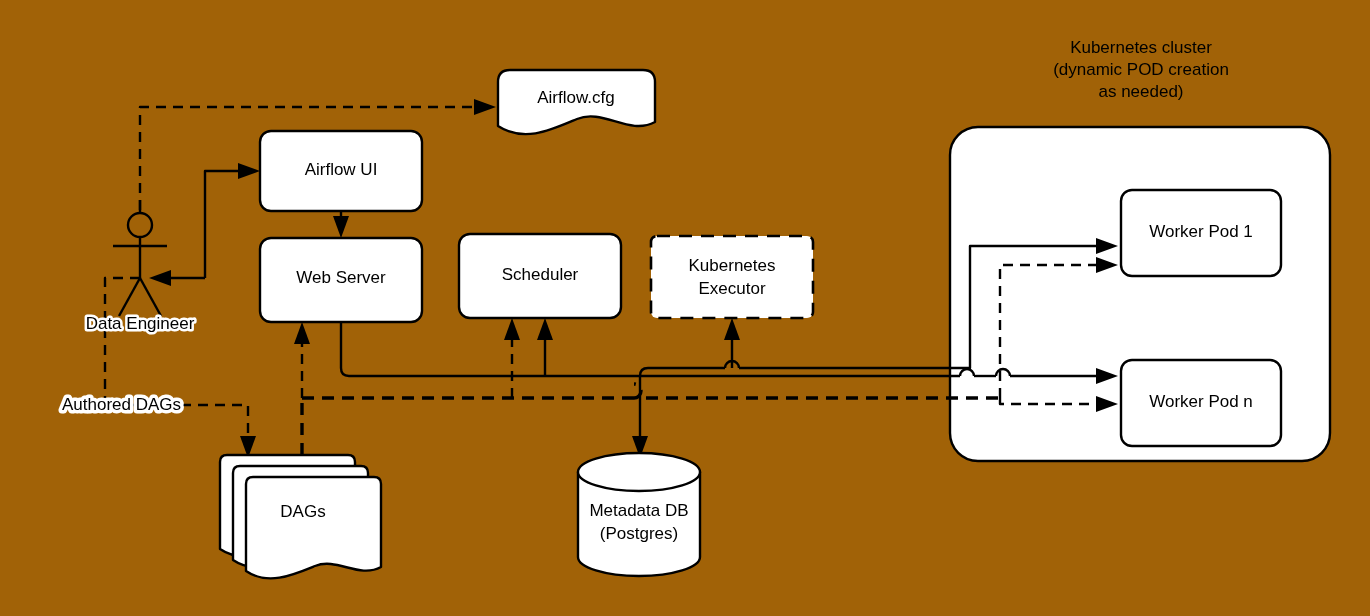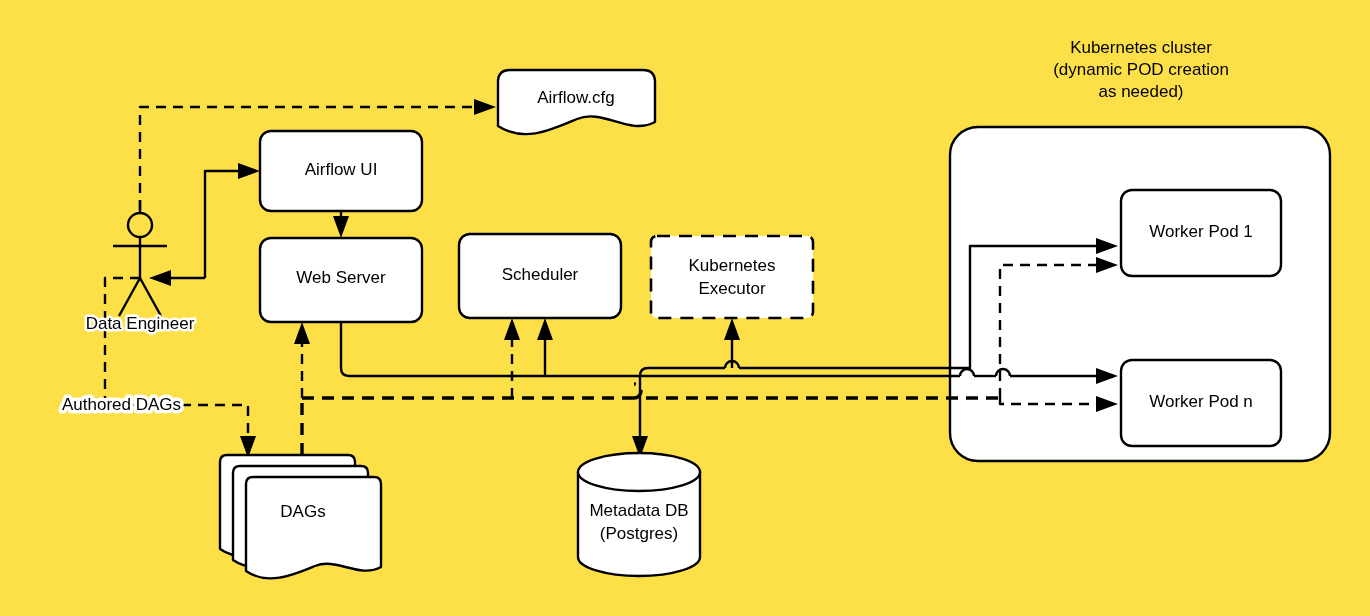--- a/index.html
+++ b/index.html
@@ -4,21 +4,21 @@
 <style>
   html, body {
     margin: 0;
     padding: 0;
     background: #ffffff;
   }
   #canvas-wrap {
     position: relative;
     width: 1370px;
     height: 616px;
-    background: #fde047;
+    background: #a16207;
     overflow: hidden;
   }
   svg#diagram {
     display: block;
     width: 1370px;
     height: 616px;
   }
   .shape {
     fill: #ffffff;
     stroke: #000000;

